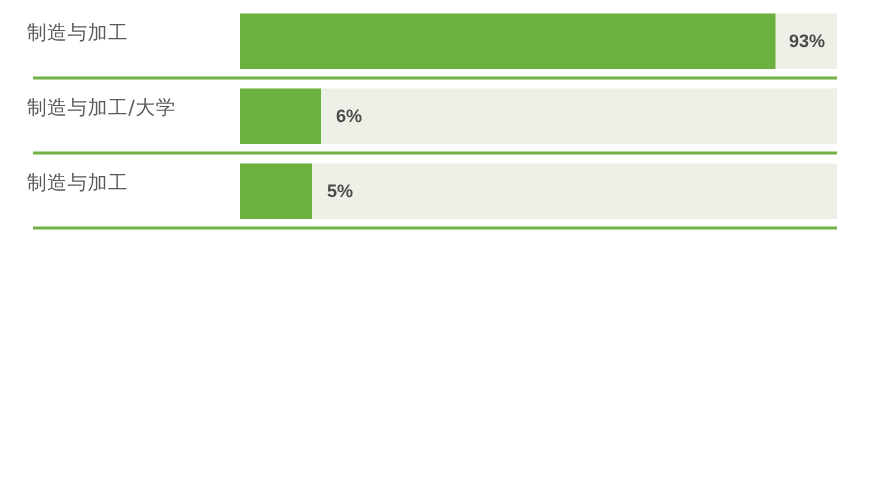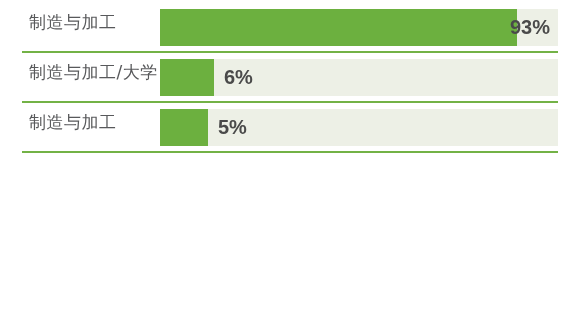--- a/index.html
+++ b/index.html
@@ -30,26 +30,26 @@
   }
 
   .chart-row {
     position: relative;
     height: 50px;
     width: 579px;
   }
 
   .row-label {
     position: absolute;
-    left: 29px;
+    left: 18px;
     top: 0;
     width: 132px;
     height: 45px;
     line-height: 45px;
-    font-size: 17px;
+    font-size: 13px;
     color: #58595b;
     white-space: nowrap;
     letter-spacing: 0.5px;
     font-family: "DejaVu Sans", "Liberation Sans", sans-serif;
   }
 
   .row-track {
     position: absolute;
     left: 160px;
     top: 9px;
@@ -64,21 +64,21 @@
     top: 0;
     height: 37px;
     background: #6cb03f;
   }
 
   .row-value {
     position: absolute;
     top: 0;
     height: 37px;
     line-height: 37px;
-    font-size: 20px;
+    font-size: 12px;
     font-weight: bold;
     color: #4a4a4a;
     white-space: nowrap;
     font-family: "Liberation Sans", "DejaVu Sans", sans-serif;
   }
 
   .row-value.inside-right {
     right: 8px;
   }
 

